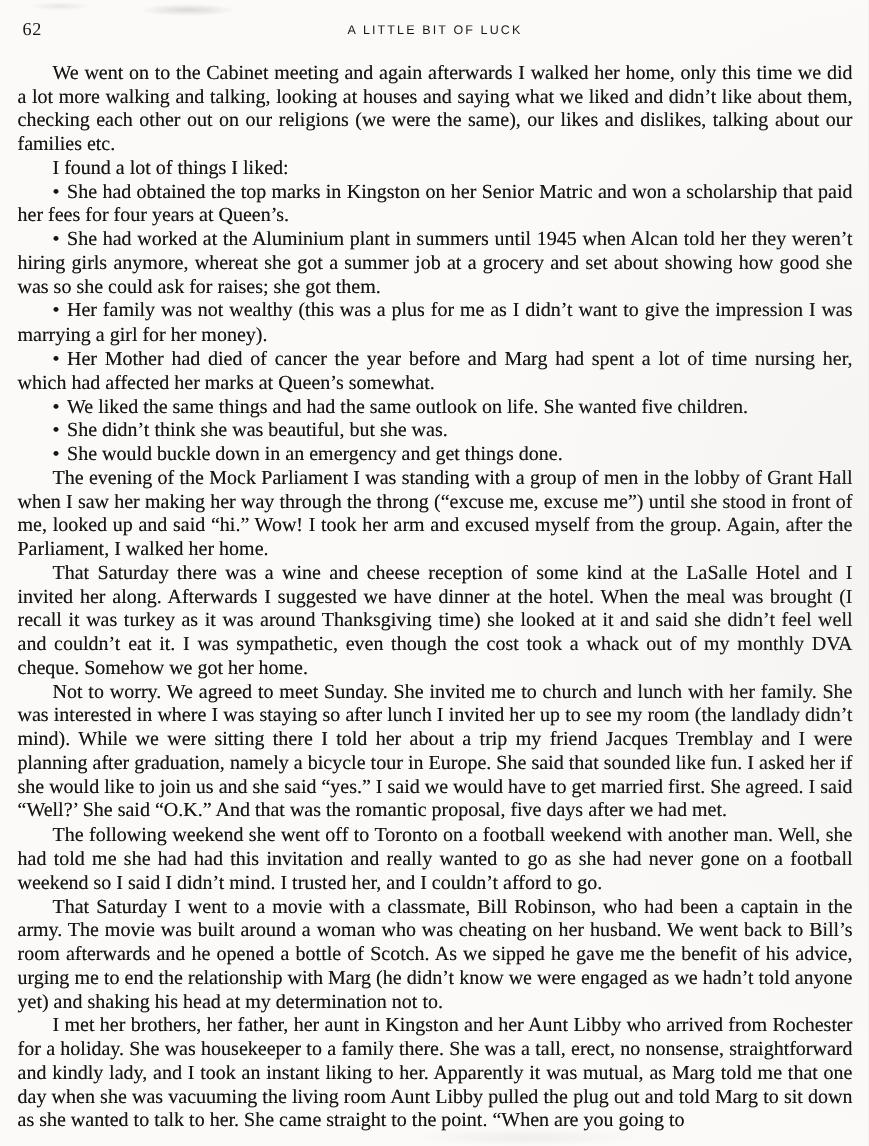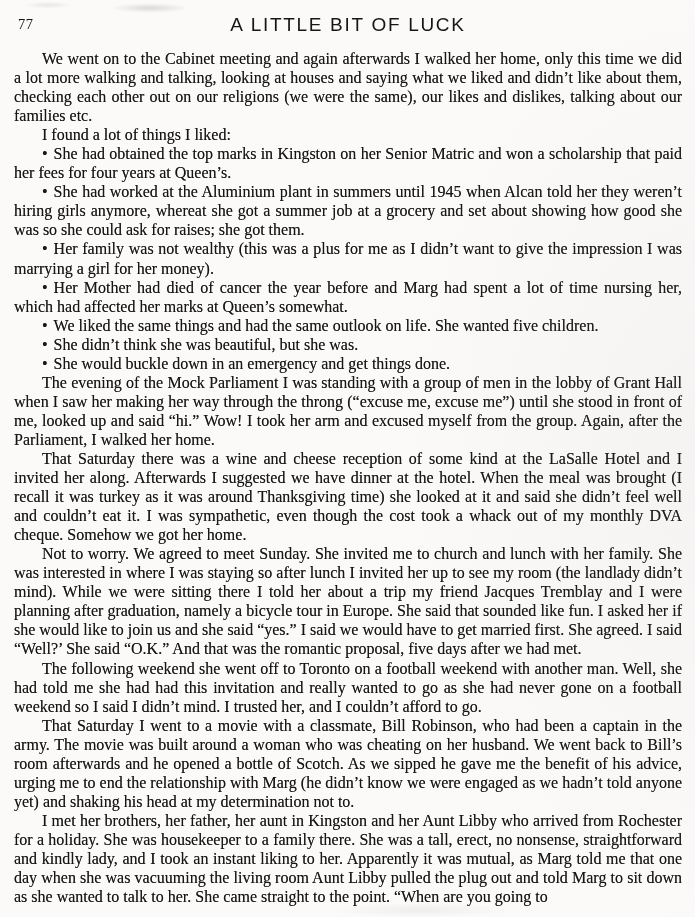--- a/index.html
+++ b/index.html
@@ -34,41 +34,41 @@
   }
   .pagenum {
     position: absolute;
     left: 4px;
     top: 2px;
     font-size: 14.5px;
     letter-spacing: 0.5px;
   }
   .running-title {
     font-family: "Liberation Sans", sans-serif;
-    font-size: 19px;
+    font-size: 10px;
     letter-spacing: 1.7px;
     font-weight: 500;
   }
   .body-text {
     font-size: 16px;
     line-height: 19.05px;
     text-align: justify;
     text-justify: inter-word;
     text-shadow: 0 0 0.4px rgba(0,0,0,0.55); 
   }
   .para { text-indent: 28px; }
   .bmark { margin-right: 6px; }
 </style>
 </head>
 <body>
 
 <div class="page">
 
   <div class="header">
-    <span class="pagenum">77</span>
+    <span class="pagenum">62</span>
     <span class="running-title">A LITTLE BIT OF LUCK</span>
   </div>
 
   <div class="body-text">
     <p class="para">We went on to the Cabinet meeting and again afterwards I walked her home, only this time we did a lot more walking and talking, looking at houses and saying what we liked and didn’t like about them, checking each other out on our religions (we were the same), our likes and dislikes, talking about our families etc.</p>
     <p class="para">I found a lot of things I liked:</p>
 
     <p class="para bullet"><span class="bmark">•</span><span>She had obtained the top marks in Kingston on her Senior Matric and won a scholarship that paid her fees for four years at Queen’s.</span></p>
     <p class="para bullet"><span class="bmark">•</span><span>She had worked at the Aluminium plant in summers until 1945 when Alcan told her they weren’t hiring girls anymore, whereat she got a summer job at a grocery and set about showing how good she was so she could ask for raises; she got them.</span></p>
     <p class="para bullet"><span class="bmark">•</span><span>Her family was not wealthy (this was a plus for me as I didn’t want to give the impression I was marrying a girl for her money).</span></p>

